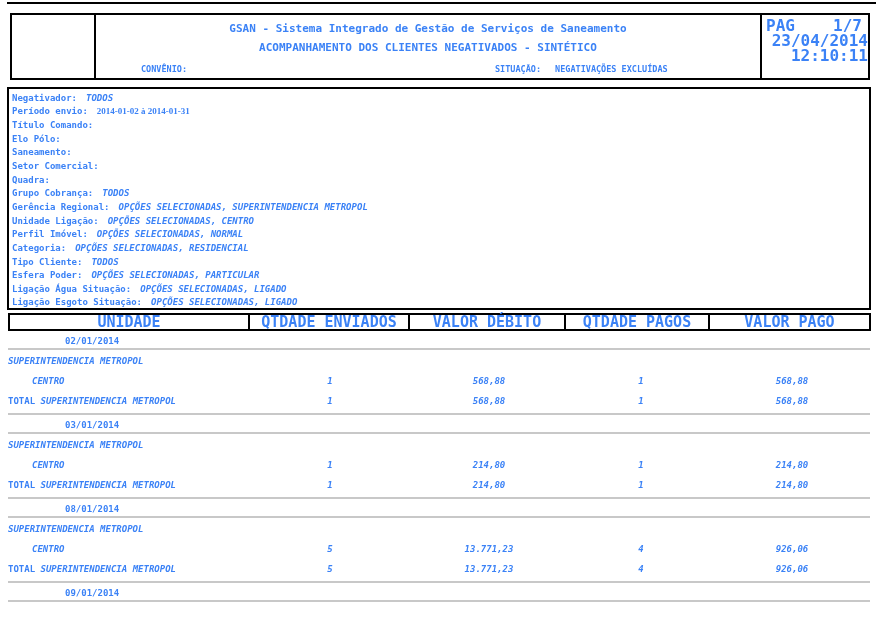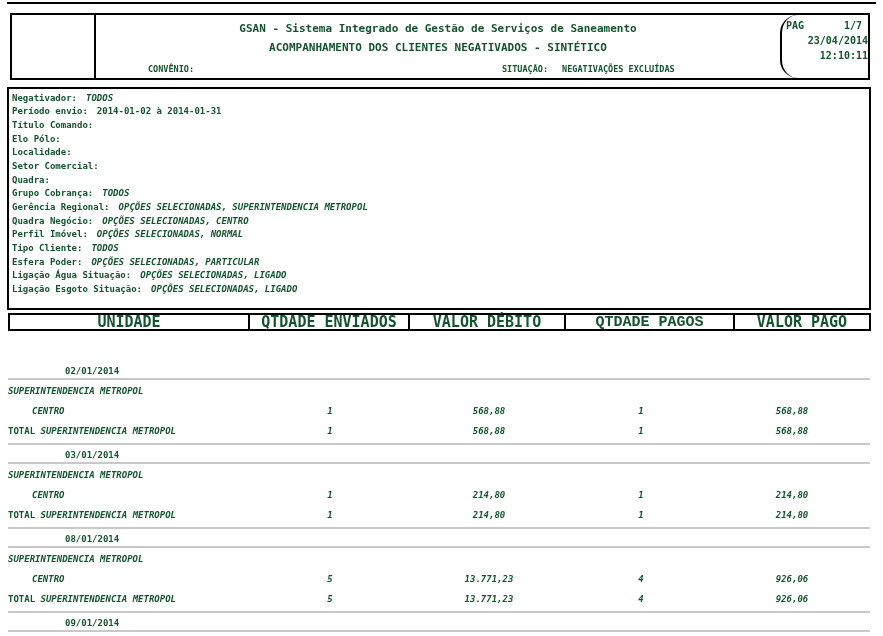--- a/index.html
+++ b/index.html
@@ -1,54 +1,54 @@
 <!DOCTYPE html>
 <html><head>
 <meta charset="utf-8">
 <style>
   html,body{margin:0;padding:0;background:#fff;}
   .page{
-    position:relative;width:883px;height:636px;background:#fff;color:#14532d;
+    position:relative;width:883px;height:636px;background:#fff;color:#3b82f6;
     font-family:"DejaVu Sans Mono","Liberation Mono",monospace;
     font-weight:bold;overflow:hidden;
   }
   .top-rule{position:absolute;left:7px;top:2px;width:869px;height:2px;background:#000;}
   
   .header-box{
     position:absolute;left:10px;top:13px;width:860px;height:67px;
     border:2px solid #000;box-sizing:border-box;display:flex;
   }
   .logo-cell{width:84px;border-right:2px solid #000;box-sizing:border-box;}
   .title-cell{flex:1;position:relative;}
   .t1{position:absolute;top:7px;left:0;right:0;text-align:center;font-size:11px;white-space:pre;}
   .t2{position:absolute;top:26px;left:0;right:0;text-align:center;font-size:11px;white-space:pre;}
-  .t3{position:absolute;bottom:4px;left:18px;right:0;font-size:8.5px;white-space:pre;}
+  .t3{position:absolute;bottom:4px;left:11px;right:0;font-size:8.5px;white-space:pre;}
   .convenio{position:absolute;left:34px;bottom:0;}
   .situacao{position:absolute;left:388px;bottom:0;}
   .sit-val{margin-left:14px;}
-  .pag-cell{width:88px;border-left:2px solid #000;box-sizing:border-box;font-size:10px;padding-top:3px;border-radius:18px;}
+  .pag-cell{width:108px;border-left:2px solid #000;box-sizing:border-box;font-size:16px;padding-top:3px;}
   .pag-line{display:flex;justify-content:space-between;padding:0 6px 0 4px;height:15px;align-items:center;}
   .pag-date,.pag-time{text-align:right;height:15px;line-height:15px;}
   
   .filter-box{
     position:absolute;left:7px;top:87px;width:864px;height:223px;
     border:2px solid #000;box-sizing:border-box;padding:2px 0 0 3px;font-size:9px;
   }
   .filter-line{height:13.65px;display:flex;align-items:center;white-space:pre;}
   .filter-line .val{font-style:italic;margin-left:9px;}
-  .filter-line .val.upright{font-style:normal;}
+  .filter-line .val.upright{font-style:normal;font-family:Liberation Serif, serif;}
   
   .thead{
     position:absolute;left:8px;top:313px;width:863px;height:18px;
     border:2px solid #000;box-sizing:border-box;display:flex;font-size:15px;
   }
   .thead .hc{display:flex;align-items:center;justify-content:center;box-sizing:border-box;white-space:pre;}
   .thead .hc:not(:last-child){border-right:2px solid #000;}
-  .c1{width:240px;}.c2{width:160px;}.c3{width:156px;}.c4{width:169px;font-family:Liberation Mono, monospace;}.c5{flex:1;}
-  .tbody{position:absolute;left:8px;top:331px;width:862px;font-size:9px;margin-top:30px;}
+  .c1{width:240px;}.c2{width:160px;}.c3{width:156px;}.c4{width:144px;}.c5{flex:1;}
+  .tbody{position:absolute;left:8px;top:331px;width:862px;font-size:9px;}
   .gray-rule{height:2px;background:#c8c8c8;}
   .sec-date{margin-top:3px;height:14px;line-height:14px;padding-left:57px;white-space:pre;}
   .sec-group{margin-top:4px;height:14px;line-height:14px;font-style:italic;white-space:pre;}
   .vrow{margin-top:6px;height:14px;display:flex;line-height:14px;}
   .vrow .u{width:242px;white-space:pre;}
   .vrow .n{text-align:center;font-style:italic;}
   .vrow .n.w2{width:160px;}.vrow .n.w3{width:158px;}.vrow .n.w4{width:146px;}.vrow .n.w5{flex:1;}
   .row-unit .u{padding-left:24px;font-style:italic;box-sizing:border-box;}
   .row-total .u .tot{font-style:normal;}
   .row-total .u .tname{font-style:italic;}
@@ -95,21 +95,21 @@
     <span class="lbl">Título Comando:</span>
     <span class="val"></span>
   </div>
 
   <div class="filter-line">
     <span class="lbl">Elo Pólo:</span>
     <span class="val"></span>
   </div>
 
   <div class="filter-line">
-    <span class="lbl">Localidade:</span>
+    <span class="lbl">Saneamento:</span>
     <span class="val"></span>
   </div>
 
   <div class="filter-line">
     <span class="lbl">Setor Comercial:</span>
     <span class="val"></span>
   </div>
 
   <div class="filter-line">
     <span class="lbl">Quadra:</span>
@@ -120,29 +120,33 @@
     <span class="lbl">Grupo Cobrança:</span>
     <span class="val">TODOS</span>
   </div>
 
   <div class="filter-line">
     <span class="lbl">Gerência Regional:</span>
     <span class="val">OPÇÕES SELECIONADAS, SUPERINTENDENCIA METROPOL</span>
   </div>
 
   <div class="filter-line">
-    <span class="lbl">Quadra Negócio:</span>
+    <span class="lbl">Unidade Ligação:</span>
     <span class="val">OPÇÕES SELECIONADAS, CENTRO</span>
   </div>
 
   <div class="filter-line">
     <span class="lbl">Perfil Imóvel:</span>
     <span class="val">OPÇÕES SELECIONADAS, NORMAL</span>
   </div>
 
+  <div class="filter-line">
+    <span class="lbl">Categoria:</span>
+    <span class="val">OPÇÕES SELECIONADAS, RESIDENCIAL</span>
+  </div>
 
   <div class="filter-line">
     <span class="lbl">Tipo Cliente:</span>
     <span class="val">TODOS</span>
   </div>
 
   <div class="filter-line">
     <span class="lbl">Esfera Poder:</span>
     <span class="val">OPÇÕES SELECIONADAS, PARTICULAR</span>
   </div>

